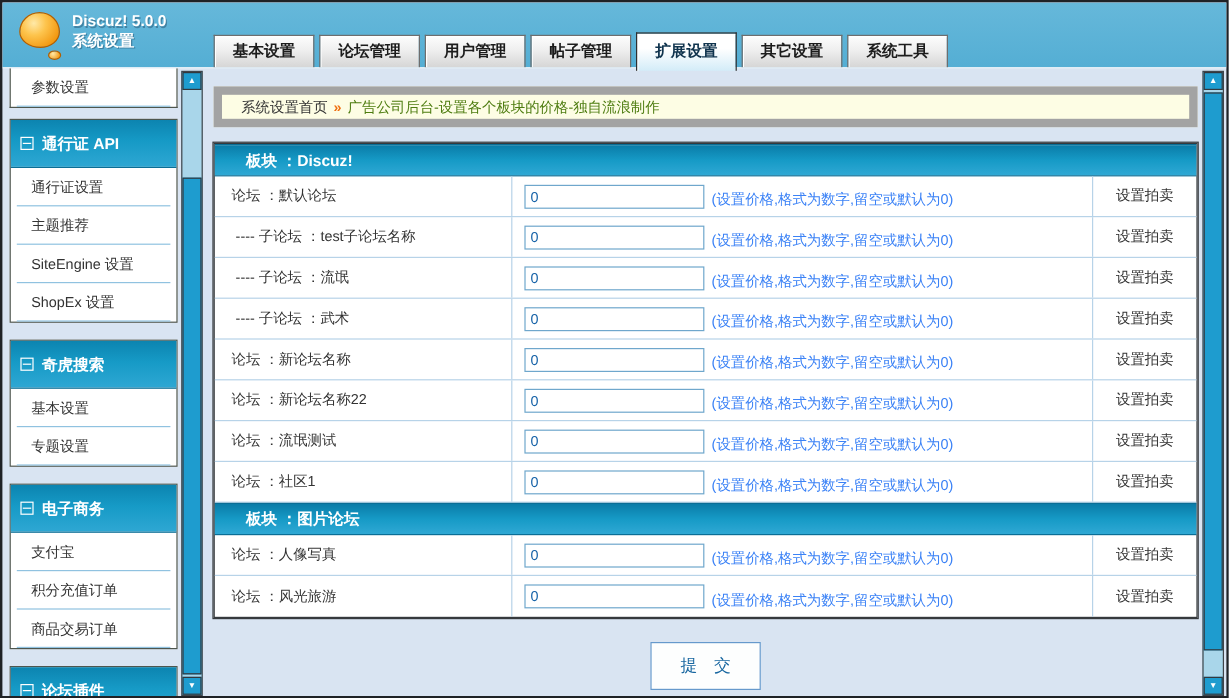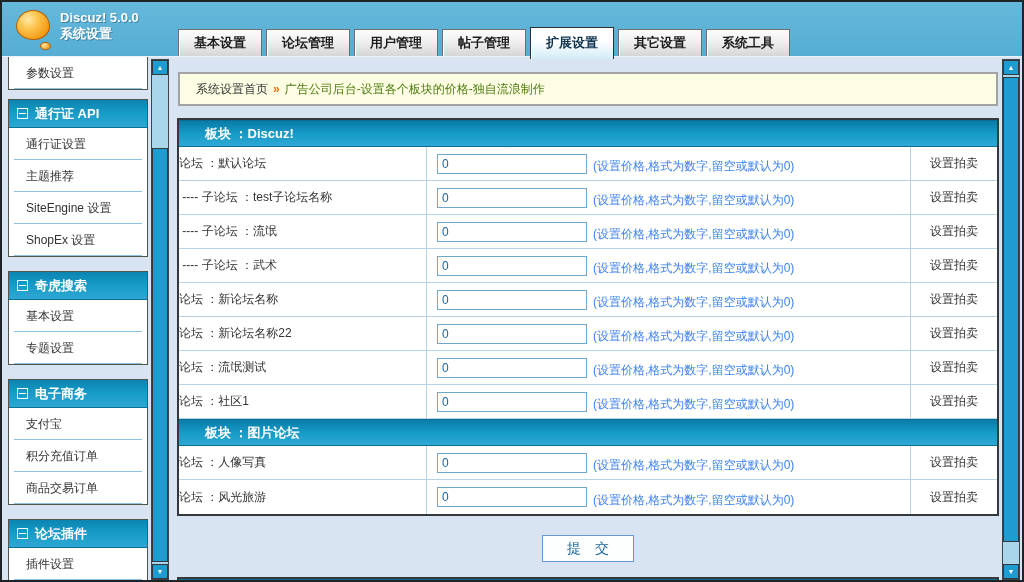--- a/index.html
+++ b/index.html
@@ -39,21 +39,21 @@
   .tab.active {
     height:32px; line-height:30px; margin-bottom:-3px; position:relative; z-index:5;
     background:linear-gradient(180deg,#ffffff 40%,#d3ecf8);
     border:1px solid #2e2e2e; border-bottom:none; color:#10344e;
   }
   
   .sidebar { position:absolute; left:6px; top:55px; width:140px; }
   .side-box { background:#fff; border:1px solid #4e564e; margin-bottom:14px; padding-bottom:0; }
   .side-box.partial { border-top:none; margin-bottom:9px; }
   .side-head {
-    height:28px; display:flex; align-items:center; gap:7px; padding-left:8px;
+    height:40px; display:flex; align-items:center; gap:7px; padding-left:8px;
     background:linear-gradient(180deg,#0c84b0,#169ac6 45%,#2ea7d3);
     border-bottom:1px solid #0a6e96; cursor:pointer;
   }
   .minus {
     width:11px; height:11px; border:1px solid #fff; flex:0 0 auto;
     background:linear-gradient(#fff,#fff) center / 7px 1px no-repeat;
   }
   .side-title { color:#fff; font-size:13px; font-weight:bold; }
   .side-item {
     margin:0 5px; padding:8px 0 6px 12px; font-size:12px; color:#333;
@@ -67,48 +67,48 @@
     position:absolute; left:0; width:16px; height:15px; background:#1e9ccf;
     border:1px solid #33383d; color:#fff; font-size:7px; line-height:14px; text-align:center; cursor:pointer;
   }
   .sbtn.up { top:0; } .sbtn.down { bottom:0; }
   .sthumb { position:absolute; left:0; width:16px; background:#1e9ccf; border:1px solid #33383d; cursor:grab; }
   .vscroll.left  .sthumb { top:88px;  height:414px; }
   .vscroll.right .sthumb { top:17px;  height:465px; }
   
   .main { position:absolute; left:176px; top:70px; width:820px; }
   .breadcrumb {
-    height:34px; background:#fdfde4; border:2px solid #a3a3a3;
+    height:34px; background:#fdfde4; border:7px solid #a3a3a3;
     display:flex; align-items:center; padding-left:16px; font-size:12px; gap:5px;
   }
   .bc-root { color:#333; }
   .bc-sep  { color:#f07010; font-weight:bold; }
   .bc-cur  { color:#4d7c0f; cursor:pointer; }
   .board-table { margin-top:13px; background:#fff; border:1px solid #35393d; outline:1px solid #35393d; }
   .thead {
     height:27px; line-height:26px; padding-left:26px; color:#fff; font-size:13px; font-weight:bold;
     background:linear-gradient(180deg,#0a7ca8,#169ac6 50%,#2fa8d4);
     border-top:1px solid #0a6e96; border-bottom:1px solid #0a6e96;
   }
   .trow { display:flex; height:34px; border-bottom:1px solid #b7d3e8; align-items:stretch; }
   .trow:last-child { border-bottom:none; }
   .c-label {
-    flex:0 0 248px; display:flex; align-items:center; padding-left:0;
+    flex:0 0 248px; display:flex; align-items:center; padding-left:14px;
     font-size:12px; color:#333; border-right:1px solid #b7d3e8; white-space:pre;
   }
   .c-mid { flex:1 1 auto; display:flex; align-items:center; padding-left:10px; border-right:1px solid #b7d3e8; }
   .price {
     width:150px; height:20px; border:1px solid #6fa7cc; background:#fff;
     font-size:12px; color:#1763a8; padding:1px 4px; font-family:"Liberation Sans","DejaVu Sans",sans-serif;
   }
   .hint { font-size:12px; color:#3b82f6; margin-left:6px; padding-top:6px; }
   .c-act { flex:0 0 86px; display:flex; align-items:center; justify-content:center; font-size:12px; color:#333; cursor:pointer; }
   .submit-row { margin-top:20px; text-align:center; }
   .submit {
-    min-width:60px; height:27px; padding:0 24px; background:#fdfefe; border:1px solid #6699cc;
+    min-width:60px; height:40px; padding:0 24px; background:#fdfefe; border:1px solid #6699cc;
     color:#1766a0; font-size:14px; cursor:pointer; font-family:"Liberation Sans","DejaVu Sans",sans-serif;text-align:right;
   }
   .bottom-cut {
     margin-top:16px; height:34px; background:#fff; border:1px solid #35393d; outline:1px solid #35393d;
   }
   .bottom-cut .bar { height:27px;
     background:linear-gradient(180deg,#0a7ca8,#169ac6 50%,#2fa8d4); border-top:1px solid #0a6e96; }
 </style>
 </head>
 <body>

